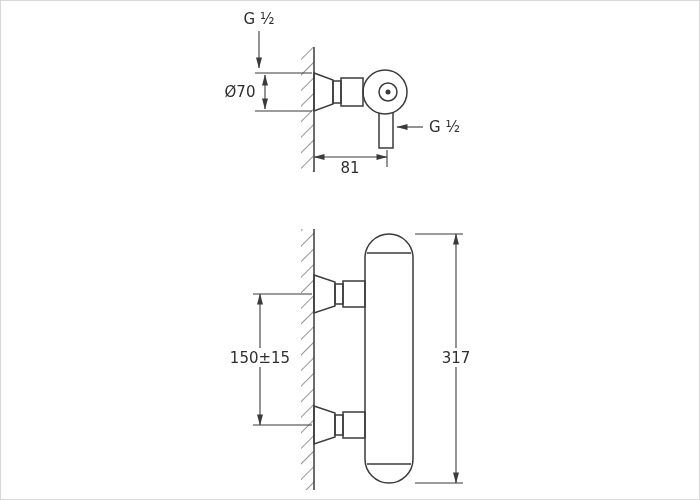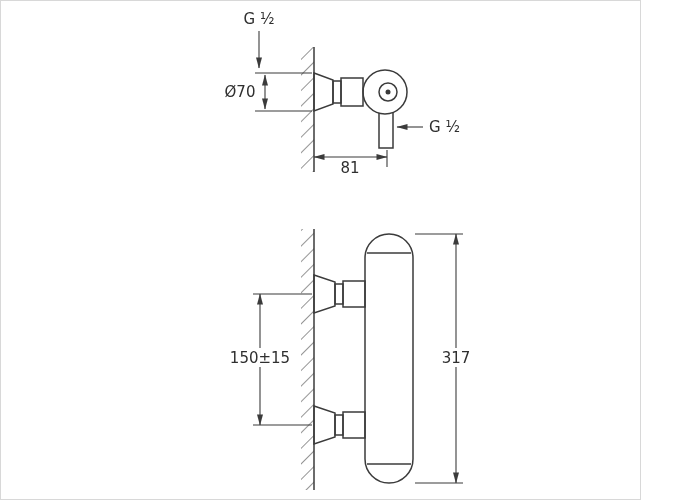--- a/index.html
+++ b/index.html
@@ -1,21 +1,21 @@
 <!DOCTYPE html>
 <html><head>
 <meta charset="utf-8">
 <style>
   html, body {
     margin: 0;
     padding: 0;
     background: #ffffff;
   }
   .canvas {
-    width: 641px;
+    width: 700px;
     height: 500px;
     box-sizing: border-box;
     border: 1px solid #d8d8d8;
     background: #ffffff;
     overflow: hidden;
   }
   svg { display: block; }
   text {
     font-family: "DejaVu Sans", "Liberation Sans", sans-serif;
     font-size: 15px;

